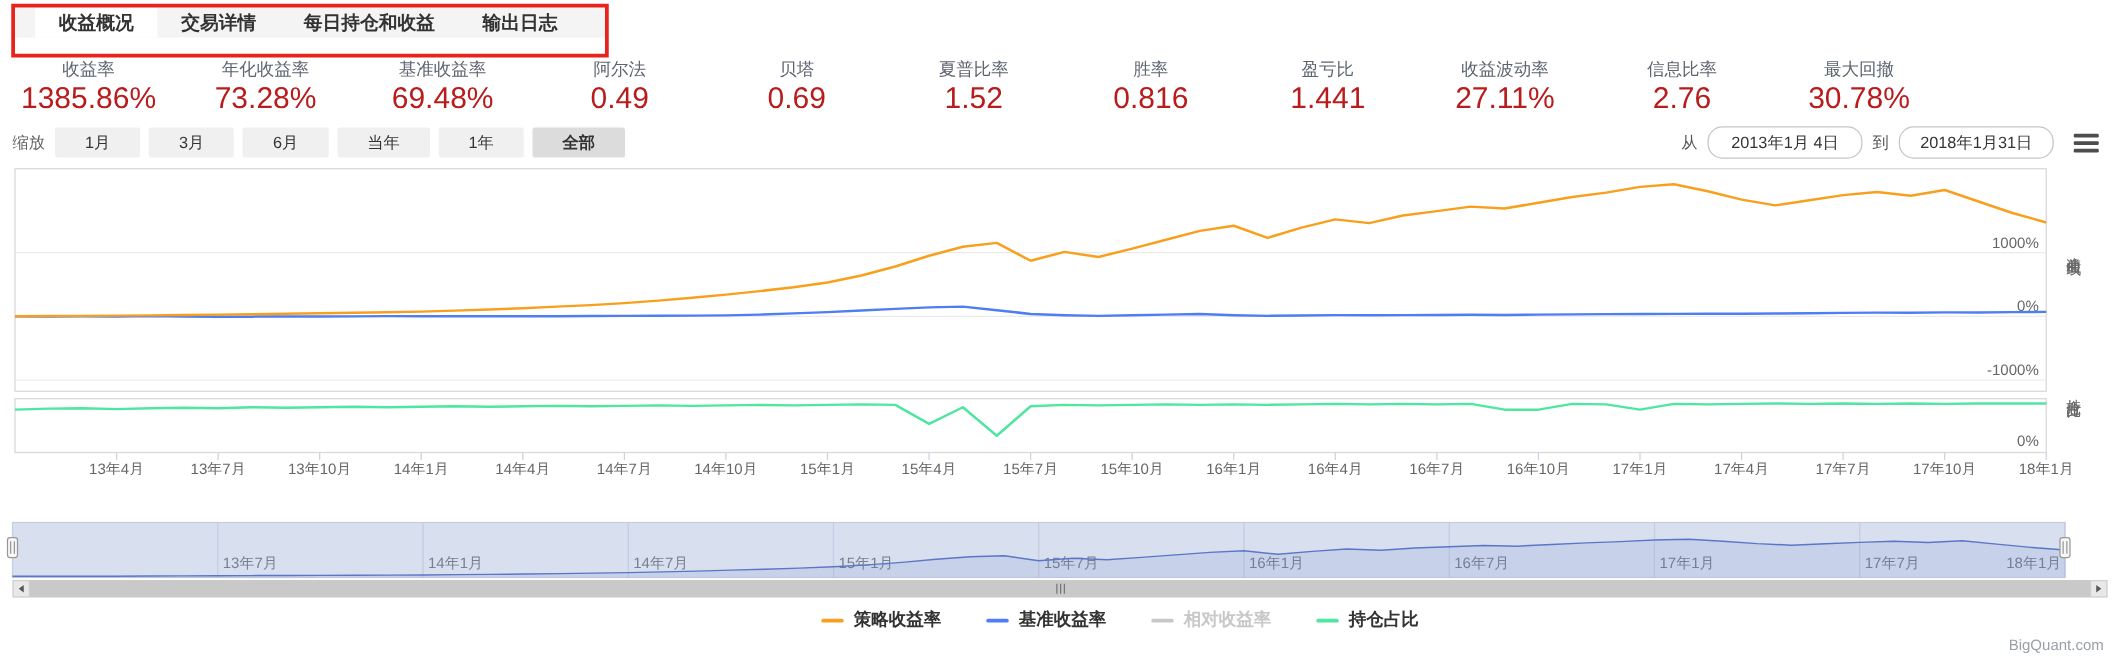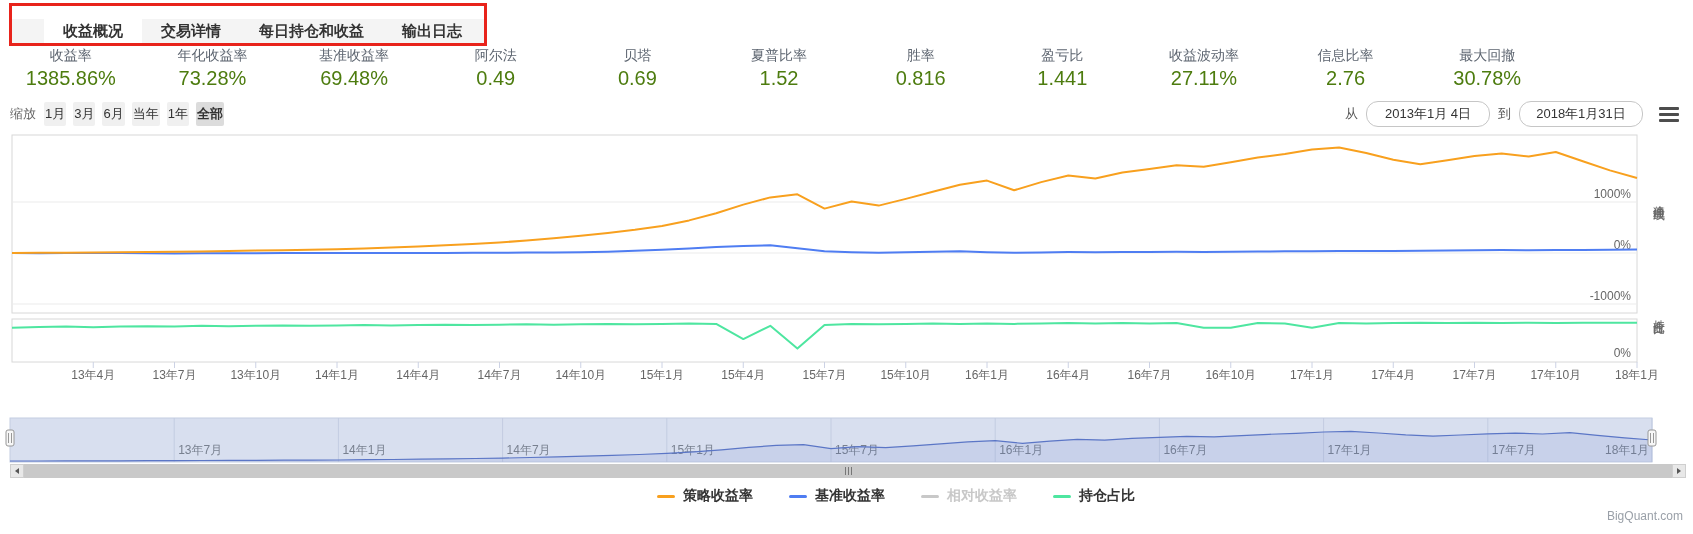--- a/index.html
+++ b/index.html
@@ -4,38 +4,38 @@
 <style>
   html,body{margin:0;padding:0}
   body{
     width:1693px;height:534px;position:relative;overflow:hidden;
     background:#ffffff;
     font-family:"Liberation Sans","DejaVu Sans",sans-serif;
   }
   
   .tab-strip{
     position:absolute;top:6px;left:12px;width:472px;height:24px;
-    background:#f4f4f4;display:flex;align-items:stretch;padding-left:32px;box-sizing:border-box;margin-top:13px;
+    background:#f4f4f4;display:flex;align-items:stretch;padding-left:16px;box-sizing:border-box;
   }
   .tab{display:flex;align-items:center;padding:0 19px;font-size:15px;font-weight:600;color:#333;cursor:pointer;white-space:nowrap}
   .tab.active{background:#ffffff}
   #annotation-box{
     position:absolute;top:3px;left:9px;width:478px;height:43px;box-sizing:border-box;
     border:3px solid #e8231b;pointer-events:none;z-index:5;
   }
   
   #metrics{position:absolute;top:45px;left:0;right:135px;display:flex}
   .metric{flex:1;text-align:center}
   .m-label{display:block;font-size:14px;color:#5d6570;line-height:20px}
-  .m-value{display:block;font-size:20px;color:#4d7c0f;line-height:27px}
+  .m-value{display:block;font-size:24px;color:#b91c1c;line-height:27px}
   
   #toolbar{position:absolute;top:101px;left:10px;right:14px;height:26px;display:flex;align-items:center;justify-content:space-between}
   .tb-left{display:flex;align-items:center;gap:8px}
   #zoom-label{font-size:13px;color:#666}
-  .range-btn{font-size:13px;color:#333;background:#f0f0f0;padding:3px 1px;border-radius:2px;cursor:pointer;white-space:nowrap}
+  .range-btn{font-size:13px;color:#333;background:#f0f0f0;padding:3px 24px;border-radius:2px;cursor:pointer;white-space:nowrap}
   .range-btn.selected{background:#dcdcdc;font-weight:bold}
   .tb-right{display:flex;align-items:center;gap:8px;font-size:13px;color:#555}
   .date-input{width:118px;height:22px;border:1px solid #c6c6c6;border-radius:12px;font-size:13px;color:#333;
     text-align:center;background:#fff;font-family:inherit;box-sizing:content-box}
   #menu-icon{width:20px;display:flex;flex-direction:column;gap:3px;margin-left:8px;cursor:pointer}
   #menu-icon span{height:3px;background:#4d4d4d;border-radius:1px}
   
   #main-svg{position:absolute;top:130px;left:0}
   #nav-svg{position:absolute;top:414px;left:0}
   .axis-title{position:absolute;left:1650px;writing-mode:vertical-rl;font-size:12px;color:#666;letter-spacing:1px}

